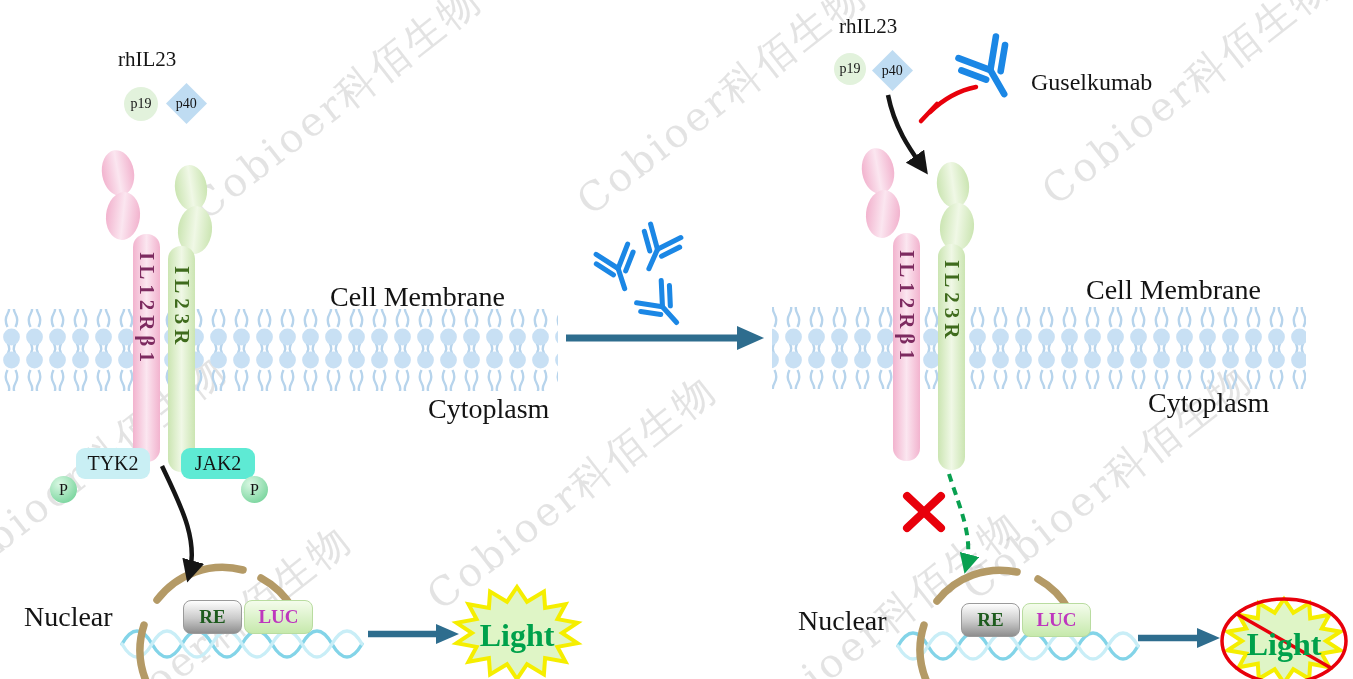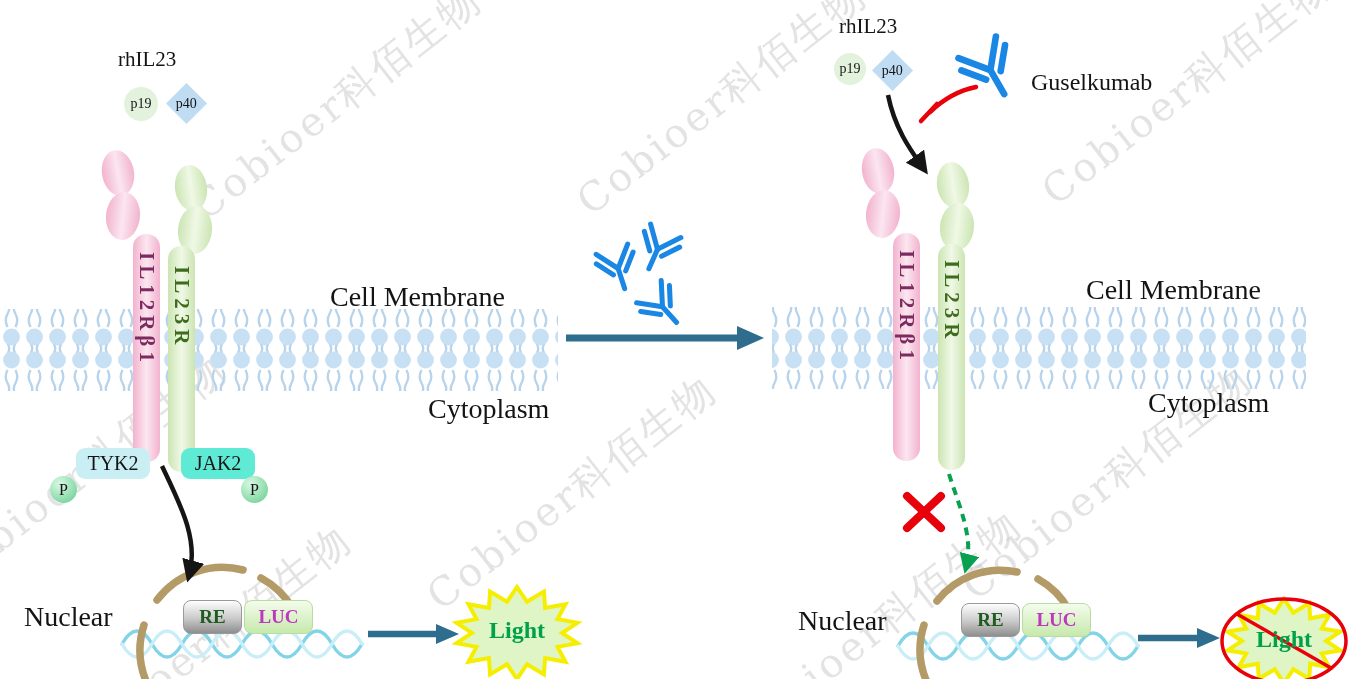--- a/index.html
+++ b/index.html
@@ -20,21 +20,21 @@
   .pcircle{position:absolute;width:27px;height:27px;border-radius:50%;
            background:radial-gradient(circle at 35% 30%,#D9F8E3,#62CC8C);
            display:flex;align-items:center;justify-content:center;font-size:16px;}
   .reporter{position:absolute;display:flex;gap:2px;}
   .rebox,.lucbox{height:32px;border-radius:8px;display:flex;align-items:center;justify-content:center;
                  font-weight:bold;font-size:19px;}
   .rebox{width:57px;background:linear-gradient(180deg,#FEFEFE,#C9C9C9 55%,#8E8E8E);
          border:1px solid #9a9a9a;color:#1E5B1E;}
   .lucbox{width:67px;background:linear-gradient(180deg,#F4FCEC,#C6E9AC);
           border:1px solid #B9DCA0;color:#BE37BE;}
-  .light{position:absolute;width:100px;text-align:center;font-weight:bold;font-size:24px;color:#00A14B;}
+  .light{position:absolute;width:100px;text-align:center;font-weight:bold;font-size:32px;color:#00A14B;}
 </style>
 </head>
 <body>
 
 <div class="canvas">
 
   <div class="wm" style="left:-95px;top:445px">Cobioer科佰生物</div>
   <div class="wm" style="left:160px;top:75px">Cobioer科佰生物</div>
   <div class="wm" style="left:30px;top:615px">Cobioer科佰生物</div>
   <div class="wm" style="left:395px;top:465px">Cobioer科佰生物</div>

